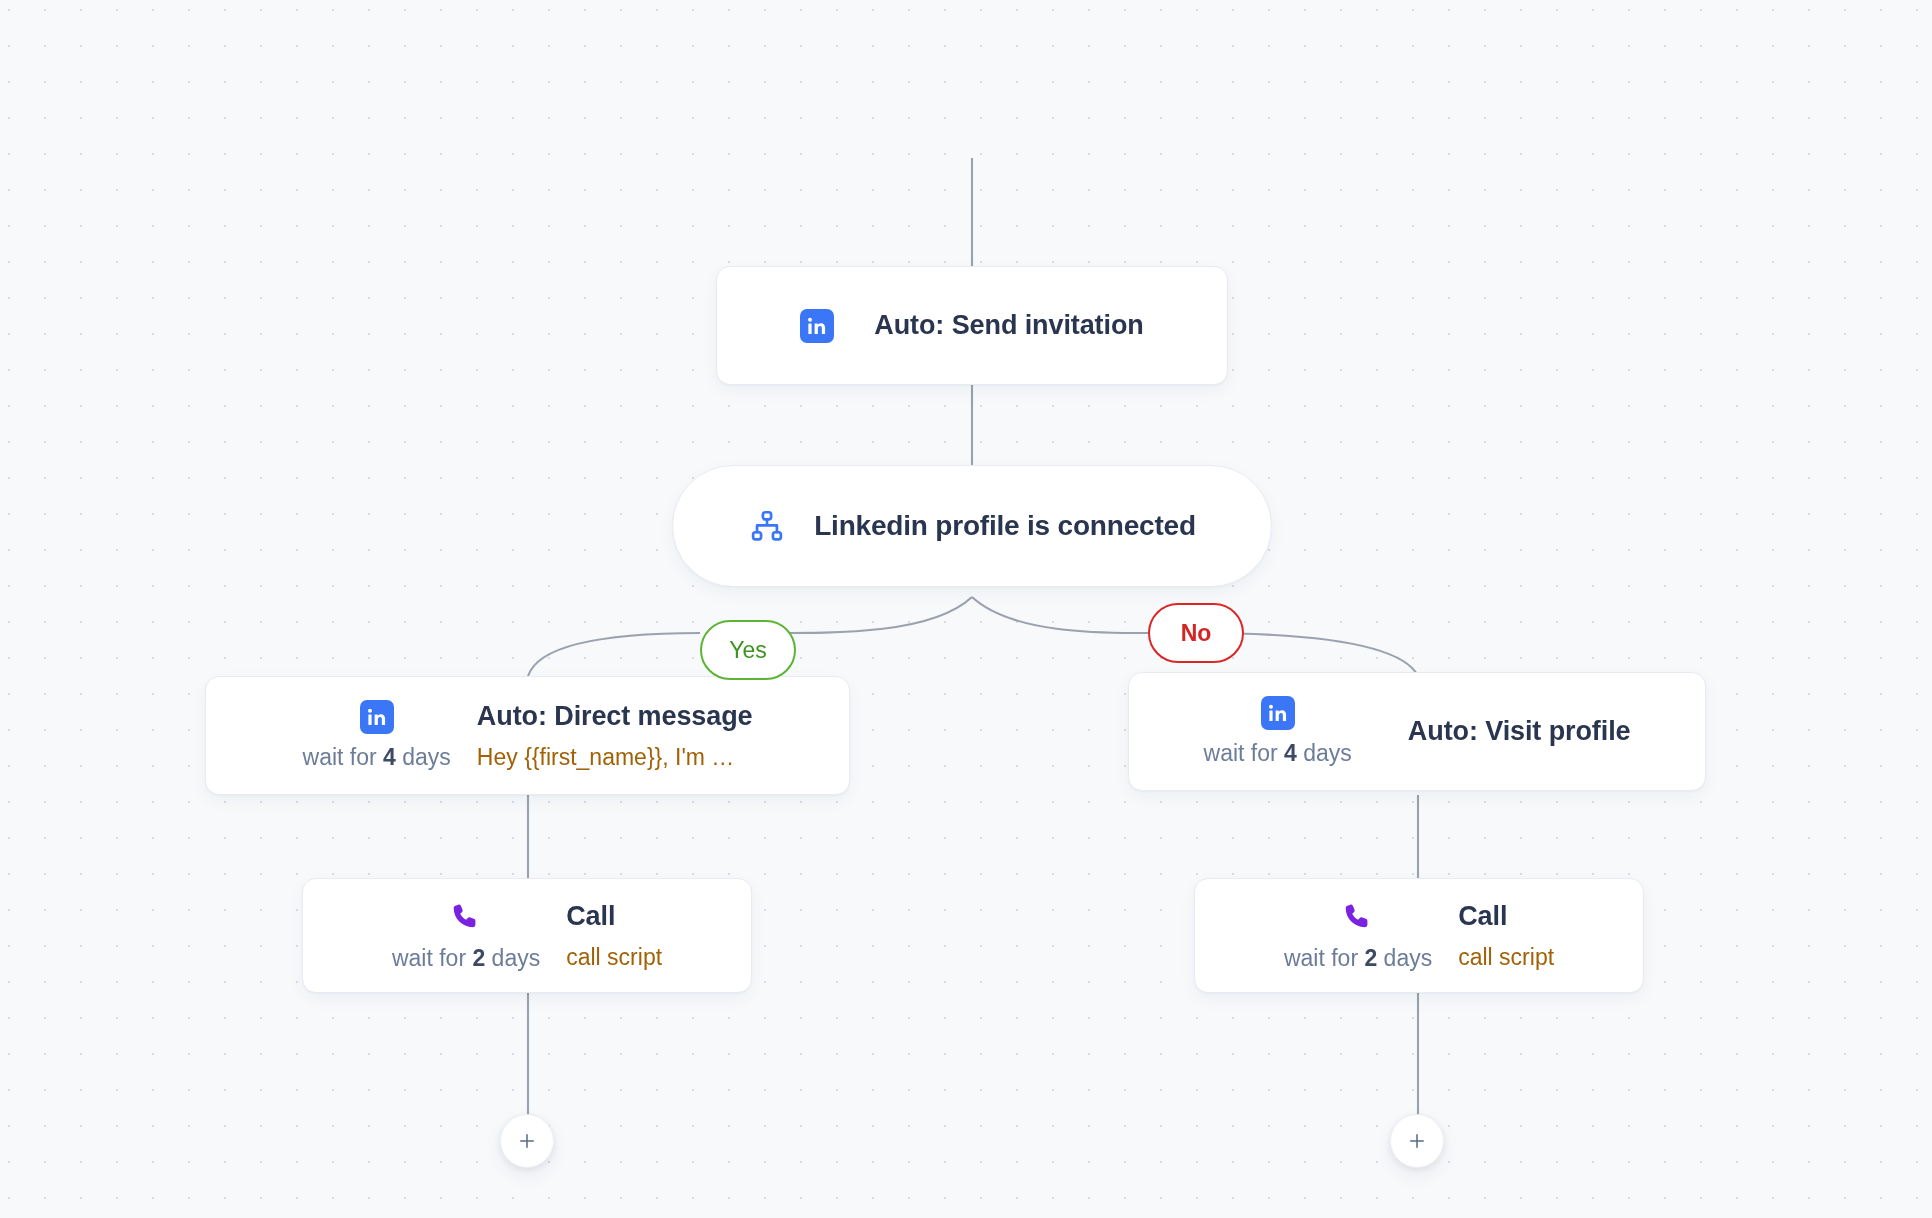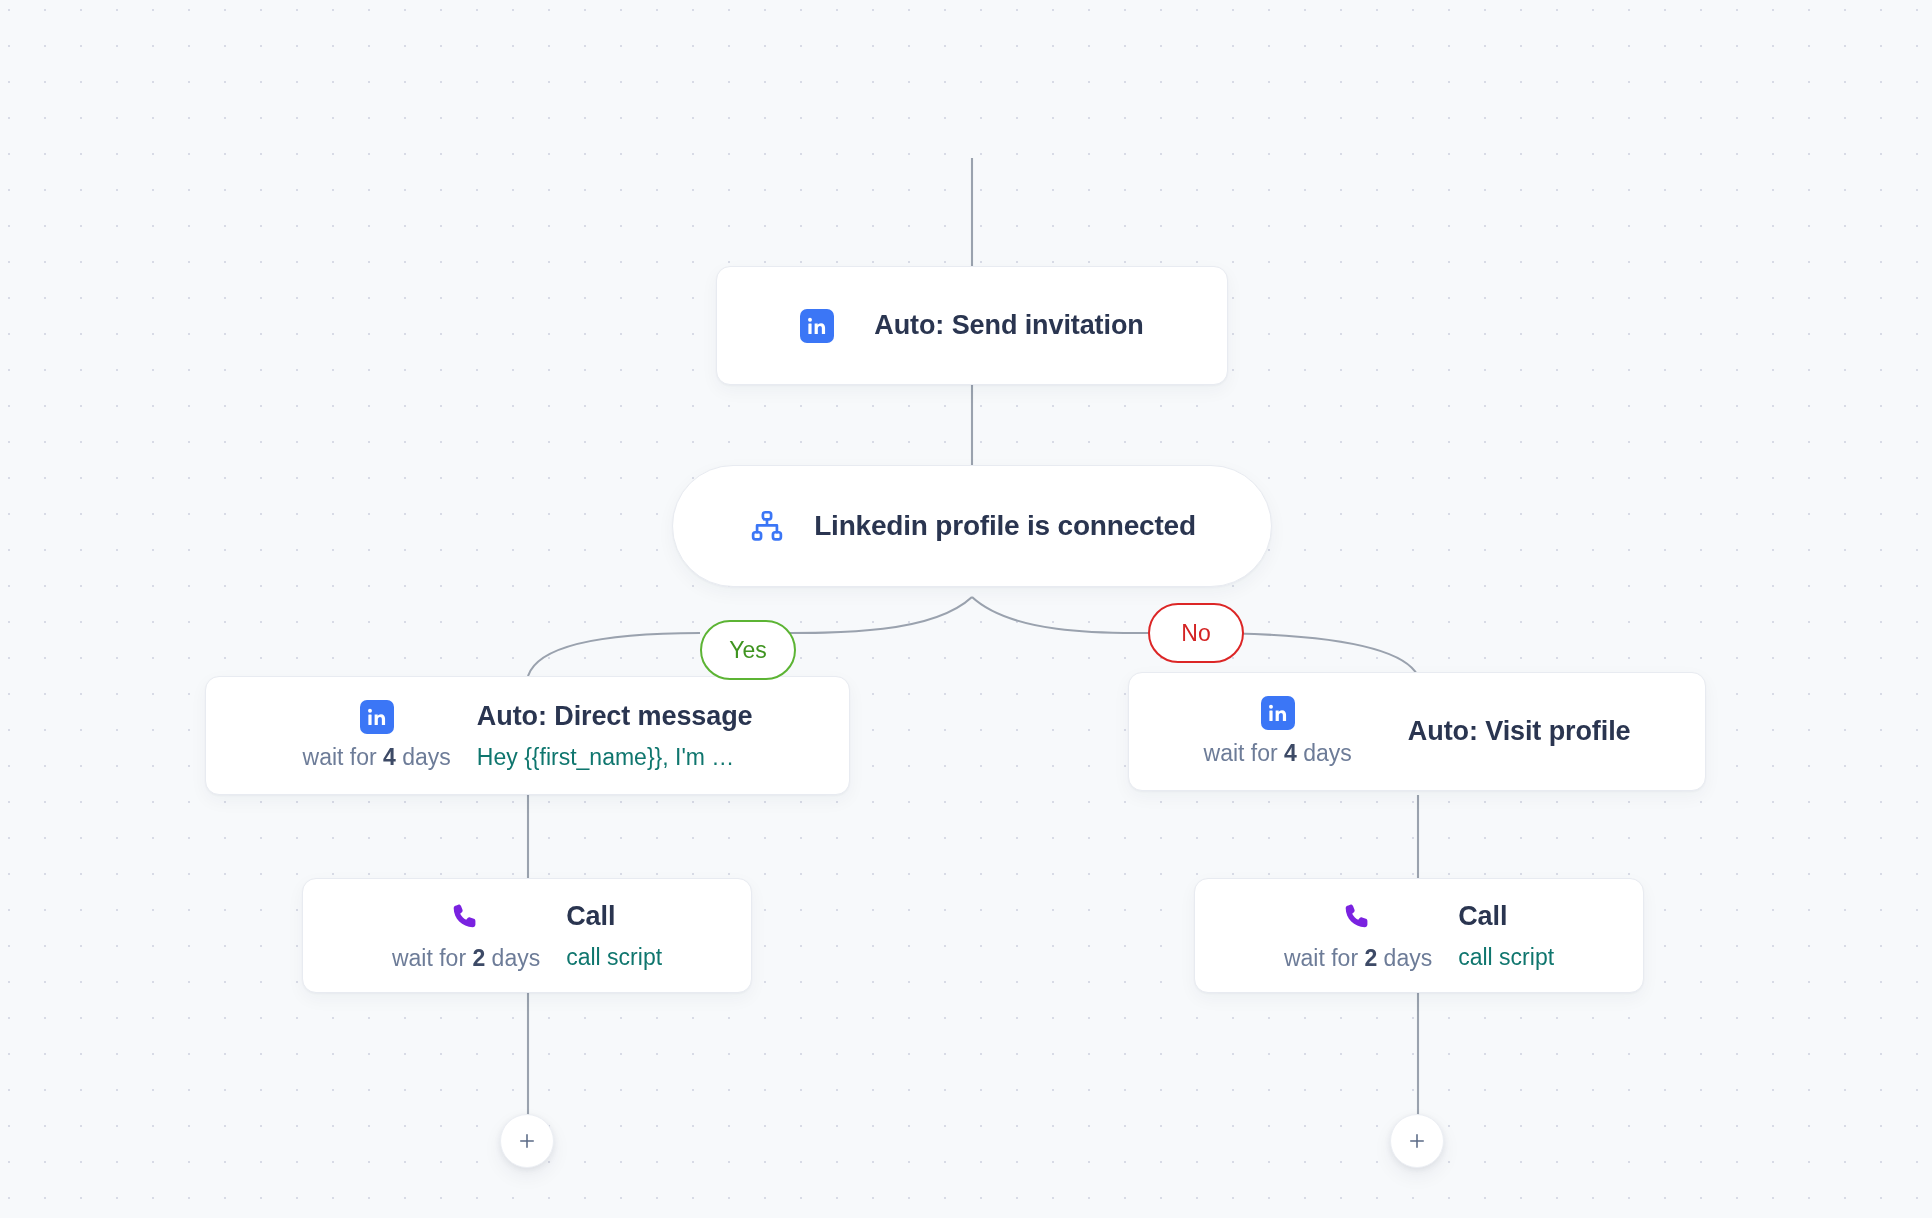--- a/index.html
+++ b/index.html
@@ -98,21 +98,21 @@
   .card-title {
     font-size: 27px;
     font-weight: 700;
     color: #2a3550;
     white-space: nowrap;
     letter-spacing: -.1px;
   }
   .card-sub {
     font-size: 23px;
     font-weight: 400;
-    color: #0f766e;
+    color: #a16207;
     white-space: nowrap;
   }
   .wait-text {
     font-size: 23px;
     font-weight: 400;
     color: #6d7c98;
     white-space: nowrap;
   }
   .wait-text b {
     font-weight: 700;
@@ -262,21 +262,21 @@
         <path d="M9.4 9.2h3.35v1.6c.62-1.07 1.86-1.9 3.6-1.9 2.86 0 4.45 1.82 4.45 5.1v6.8h-3.5v-6.2c0-1.65-.66-2.6-2.06-2.6-1.37 0-2.34 1-2.34 2.6v6.2H9.4z" fill="#ffffff"></path>
       </svg>
     </span>
     <span class="card-title">Auto: Send invitation</span>
   </div>
 
   <div class="branch-badge badge-yes" style="left:700px; top:603px; width:96px; height:60px;">
     <span>Yes</span>
   </div>
 
-  <div class="branch-badge badge-no" style="left:1148px; top:603px; width:96px; height:60px;">
+  <div class="branch-badge badge-no" style="left:1148px; top:603px; width:96px; height:60px;font-weight:bold;">
     <span>No</span>
   </div>
 
   <div class="node card split" style="left:205px; top:676px; width:645px; height:119px;">
     <div class="col-left">
       <span class="li-icon">
         <svg width="22" height="22" viewBox="0 0 24 24" aria-hidden="true">
           <rect x="2.6" y="9.2" width="3.5" height="11.6" rx="0.6" fill="#ffffff"></rect>
           <circle cx="4.35" cy="5.1" r="2.15" fill="#ffffff"></circle>
           <path d="M9.4 9.2h3.35v1.6c.62-1.07 1.86-1.9 3.6-1.9 2.86 0 4.45 1.82 4.45 5.1v6.8h-3.5v-6.2c0-1.65-.66-2.6-2.06-2.6-1.37 0-2.34 1-2.34 2.6v6.2H9.4z" fill="#ffffff"></path>

